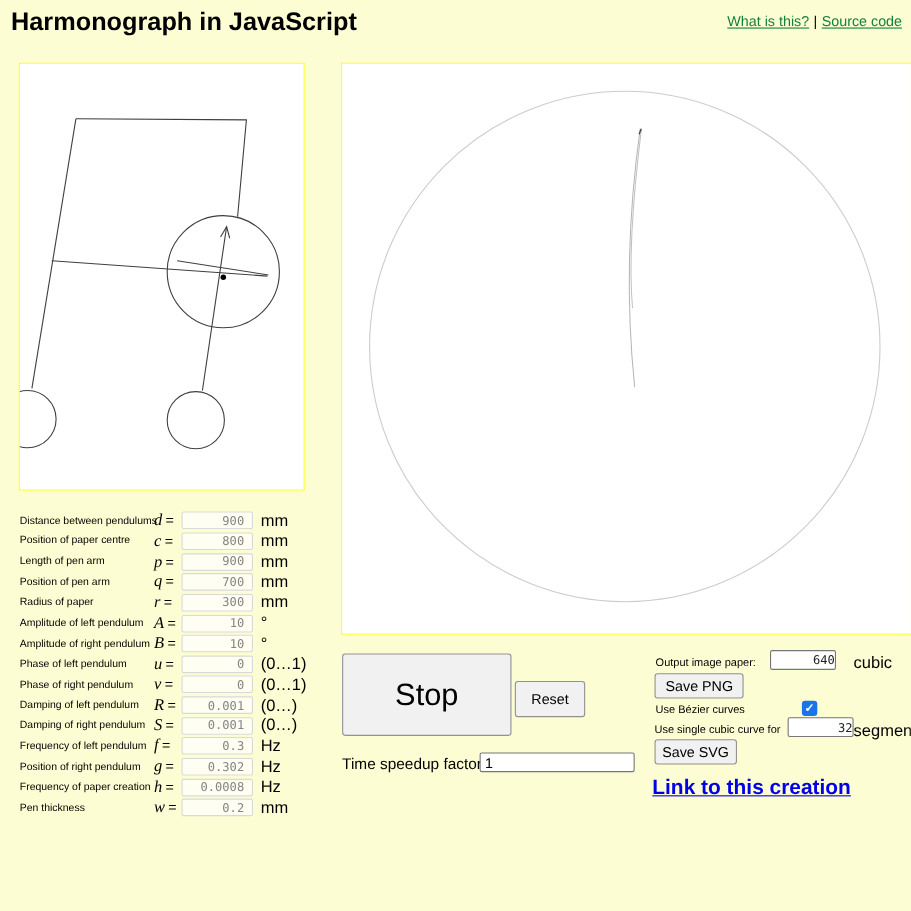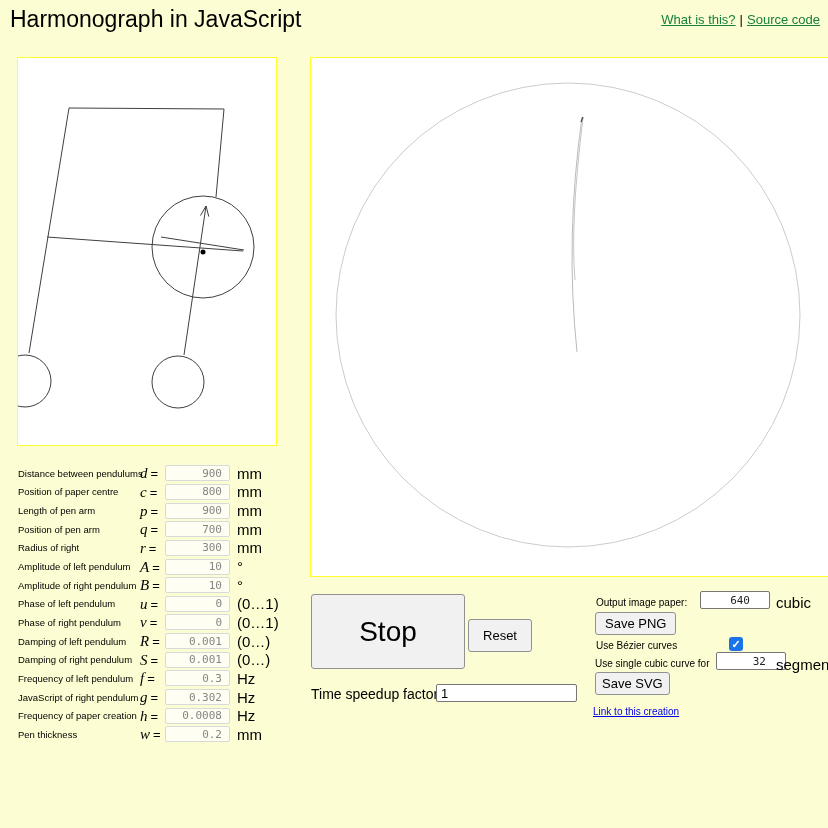--- a/index.html
+++ b/index.html
@@ -7,21 +7,21 @@
   body {
     position: relative;
     overflow: hidden;
     background: #fdfdd3;
     font-family: "Liberation Sans", sans-serif;
     color: #000;
   }
   
   .page-title {
     position: absolute; left: 10px; top: 6px;
-    font-size: 23px; font-weight: normal; letter-spacing: 0;
+    font-size: 23px; font-weight: bold; letter-spacing: 0;
   }
   .header-links {
     position: absolute; right: 8px; top: 12px;
     font-size: 13px; white-space: nowrap;
   }
   .header-links a { color: #15803d; text-decoration: underline; cursor: pointer; }
   .header-links .sep { color: #000; margin: 0 4px; }
 
   
   .panel { position: absolute; background: #ffffff; border: 1px solid #ffff30; }
@@ -56,43 +56,43 @@
   .speed-input {
     position: absolute; left: 436px; top: 684px; width: 141px; height: 18px;
     border: 1px solid #767676; border-radius: 2px; background: #fff;
     font-size: 13px; padding: 0 4px;
   }
 
   
   .out-label { position: absolute; font-size: 10px; white-space: nowrap; }
   .out-unit  { position: absolute; font-size: 15px; white-space: nowrap; }
   .num-input {
-    position: absolute; width: 70px; height: 18px;
+    position: absolute; width: 60px; height: 18px;
     border: 1px solid #767676; border-radius: 2px; background: #fff;
     font-family: "DejaVu Sans Mono", monospace; font-size: 11px;
-    text-align: right; padding: 0 19px 0 2px; color: #222;
+    text-align: right; padding: 0 0 0 2px; color: #222;
   }
   .size-label  { left: 596px; top: 597px; }
   .size-input  { left: 700px; top: 591px; }
   .pixels-unit { left: 776px; top: 594px; }
   .save-png-btn { position: absolute; left: 595px; top: 612px; font-size: 13px; padding: 3px 9px; }
   .bezier-label { left: 596px; top: 640px; }
   .checkbox {
     position: absolute; left: 729px; top: 637px; width: 14px; height: 14px;
     background: #1a73e8; border-radius: 3px; color: #fff;
     font-size: 11px; line-height: 14px; text-align: center; font-weight: bold;
     cursor: pointer;
   }
   .cubic-label { left: 595px; top: 658px; }
   .cubic-input { left: 716px; top: 652px; }
   .segments-unit { left: 776px; top: 656px; }
   .save-svg-btn { position: absolute; left: 595px; top: 672px; font-size: 13px; padding: 3px 6px; }
   .creation-link {
-    position: absolute; left: 593px; top: 706px; font-size: 10px;
-    color: #0000e8; text-decoration: underline; cursor: pointer; white-space: nowrap;
+    position: absolute; left: 593px; top: 706px; font-size: 19px;
+    color: #0000e8; text-decoration: underline; cursor: pointer; white-space: nowrap; font-weight: bold;
   }
 </style>
 </head>
 <body>
 
 <h1 class="page-title">Harmonograph in JavaScript</h1>
 <div class="header-links">
   <a>What is this?</a><span class="sep">|</span><a>Source code</a>
 </div>
 
@@ -146,21 +146,21 @@
   </div>
 
   <div class="prow">
     <span class="plabel">Position of pen arm</span>
     <span class="pvar"><i>q</i><span class="peq">=</span></span>
     <input class="pinput" value="700" style="">
     <span class="punit">mm</span>
   </div>
 
   <div class="prow">
-    <span class="plabel">Radius of right</span>
+    <span class="plabel">Radius of paper</span>
     <span class="pvar"><i>r</i><span class="peq">=</span></span>
     <input class="pinput" value="300" style="">
     <span class="punit">mm</span>
   </div>
 
   <div class="prow">
     <span class="plabel">Amplitude of left pendulum</span>
     <span class="pvar"><i>A</i><span class="peq">=</span></span>
     <input class="pinput" value="10" style="">
     <span class="punit">°</span>
@@ -202,21 +202,21 @@
   </div>
 
   <div class="prow">
     <span class="plabel">Frequency of left pendulum</span>
     <span class="pvar"><i>f</i><span class="peq">=</span></span>
     <input class="pinput" value="0.3" style="">
     <span class="punit">Hz</span>
   </div>
 
   <div class="prow">
-    <span class="plabel">JavaScript of right pendulum</span>
+    <span class="plabel">Position of right pendulum</span>
     <span class="pvar"><i>g</i><span class="peq">=</span></span>
     <input class="pinput" value="0.302" style="">
     <span class="punit">Hz</span>
   </div>
 
   <div class="prow">
     <span class="plabel">Frequency of paper creation</span>
     <span class="pvar"><i>h</i><span class="peq">=</span></span>
     <input class="pinput" value="0.0008" style="">
     <span class="punit">Hz</span>

